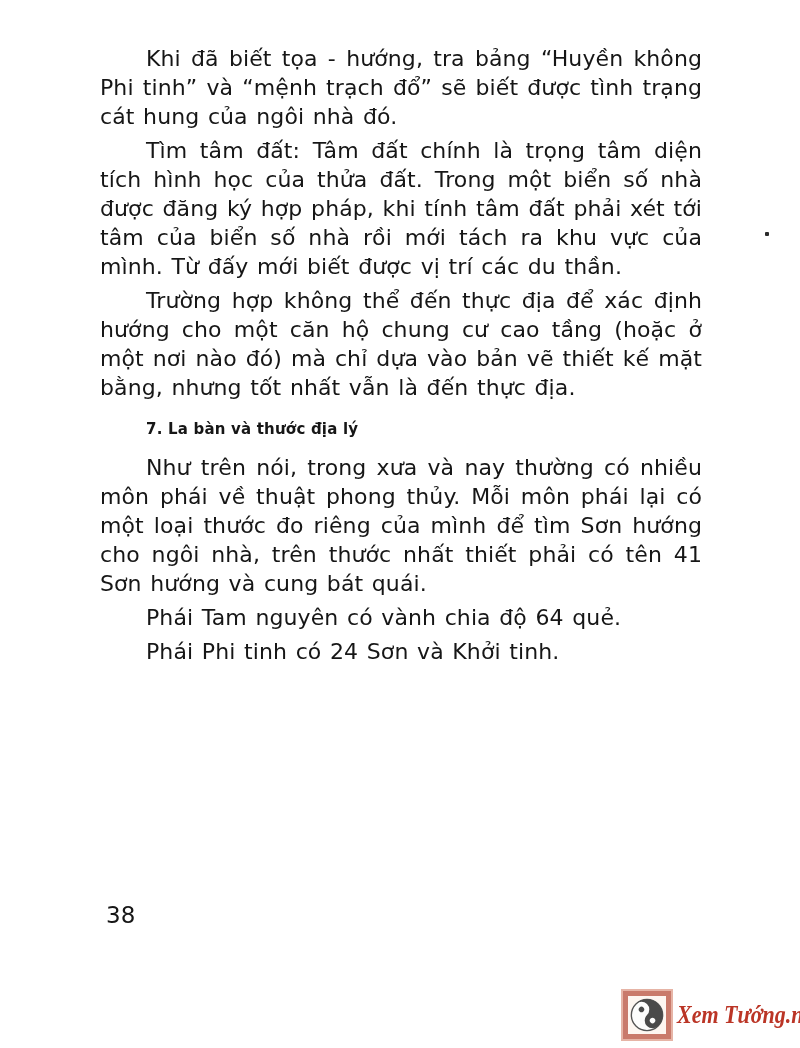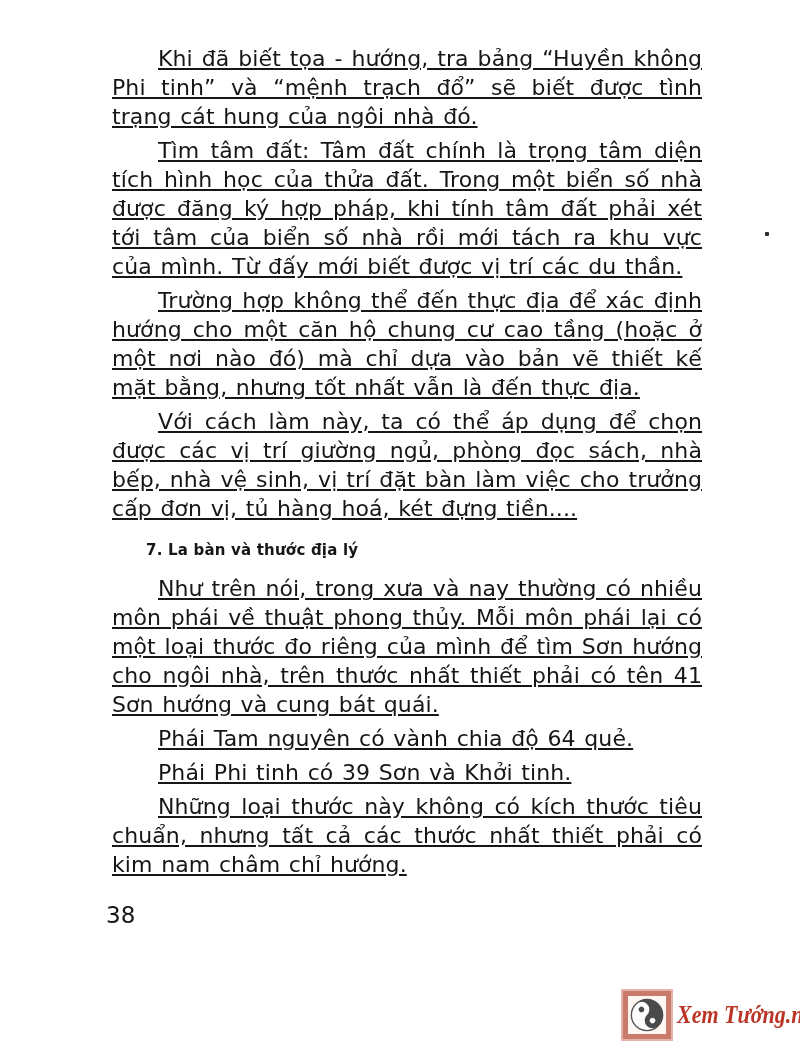--- a/index.html
+++ b/index.html
@@ -10,28 +10,27 @@
     overflow: hidden;
     font-family: "DejaVu Sans", "Liberation Sans", sans-serif;
     color: #161616;
   }
   .text-column {
     position: absolute;
     left: 100px; top: 44px;
     width: 602px;
   }
   p.para {
-    margin: 0 0 5px 12px;
+    margin: 0 0 5px 0;
     font-size: 22px;
     line-height: 29px;
     text-align: justify;
     text-indent: 46px;
     word-spacing: 1.5px;
     letter-spacing: 0.1px;
-    text-decoration: underline;
   }
   h2.heading {
     margin: 12px 0 9px 0;
     font-size: 15px;
     line-height: 30px;
     font-weight: bold;
     padding-left: 46px;
     letter-spacing: 0.2px;
   }
   .page-number {
@@ -75,26 +74,24 @@
     border-radius: 1px;
   }
 </style>
 </head>
 <body>
 
 <div class="text-column">
   <p class="para">Khi đã biết tọa - hướng, tra bảng “Huyền không Phi tinh” và “mệnh trạch đổ” sẽ biết được tình trạng cát hung của ngôi nhà đó.</p>
   <p class="para">Tìm tâm đất: Tâm đất chính là trọng tâm diện tích hình học của thửa đất. Trong một biển số nhà được đăng ký hợp pháp, khi tính tâm đất phải xét tới tâm của biển số nhà rồi mới tách ra khu vực của mình. Từ đấy mới biết được vị trí các du thần.</p>
   <p class="para">Trường hợp không thể đến thực địa để xác định hướng cho một căn hộ chung cư cao tầng (hoặc ở một nơi nào đó) mà chỉ dựa vào bản vẽ thiết kế mặt bằng, nhưng tốt nhất vẫn là đến thực địa.</p>
-  <p class="para">Với cách làm này, ta có thể áp dụng để chọn được các vị trí giường ngủ, phòng đọc sách, nhà bếp, nhà vệ sinh, vị trí đặt bàn làm việc cho trưởng cấp đơn vị, tủ hàng hoá, két đựng tiền....</p>
   <h2 class="heading">7. La bàn và thước địa lý</h2>
   <p class="para">Như trên nói, trong xưa và nay thường có nhiều môn phái về thuật phong thủy. Mỗi môn phái lại có một loại thước đo riêng của mình để tìm Sơn hướng cho ngôi nhà, trên thước nhất thiết phải có tên 41 Sơn hướng và cung bát quái.</p>
   <p class="para">Phái Tam nguyên có vành chia độ 64 quẻ.</p>
-  <p class="para">Phái Phi tinh có 39 Sơn và Khởi tinh.</p>
-  <p class="para">Những loại thước này không có kích thước tiêu chuẩn, nhưng tất cả các thước nhất thiết phải có kim nam châm chỉ hướng.</p>
+  <p class="para">Phái Phi tinh có 24 Sơn và Khởi tinh.</p>
 </div>
 
 <div class="page-number">38</div>
 
 <div class="scan-speck"></div>
 
 <div class="watermark">
   <div class="yy-box">
     <svg viewBox="0 0 100 100" aria-hidden="true">
       <circle cx="50" cy="50" r="46" fill="#fdfdfd" stroke="#555" stroke-width="4"></circle>

